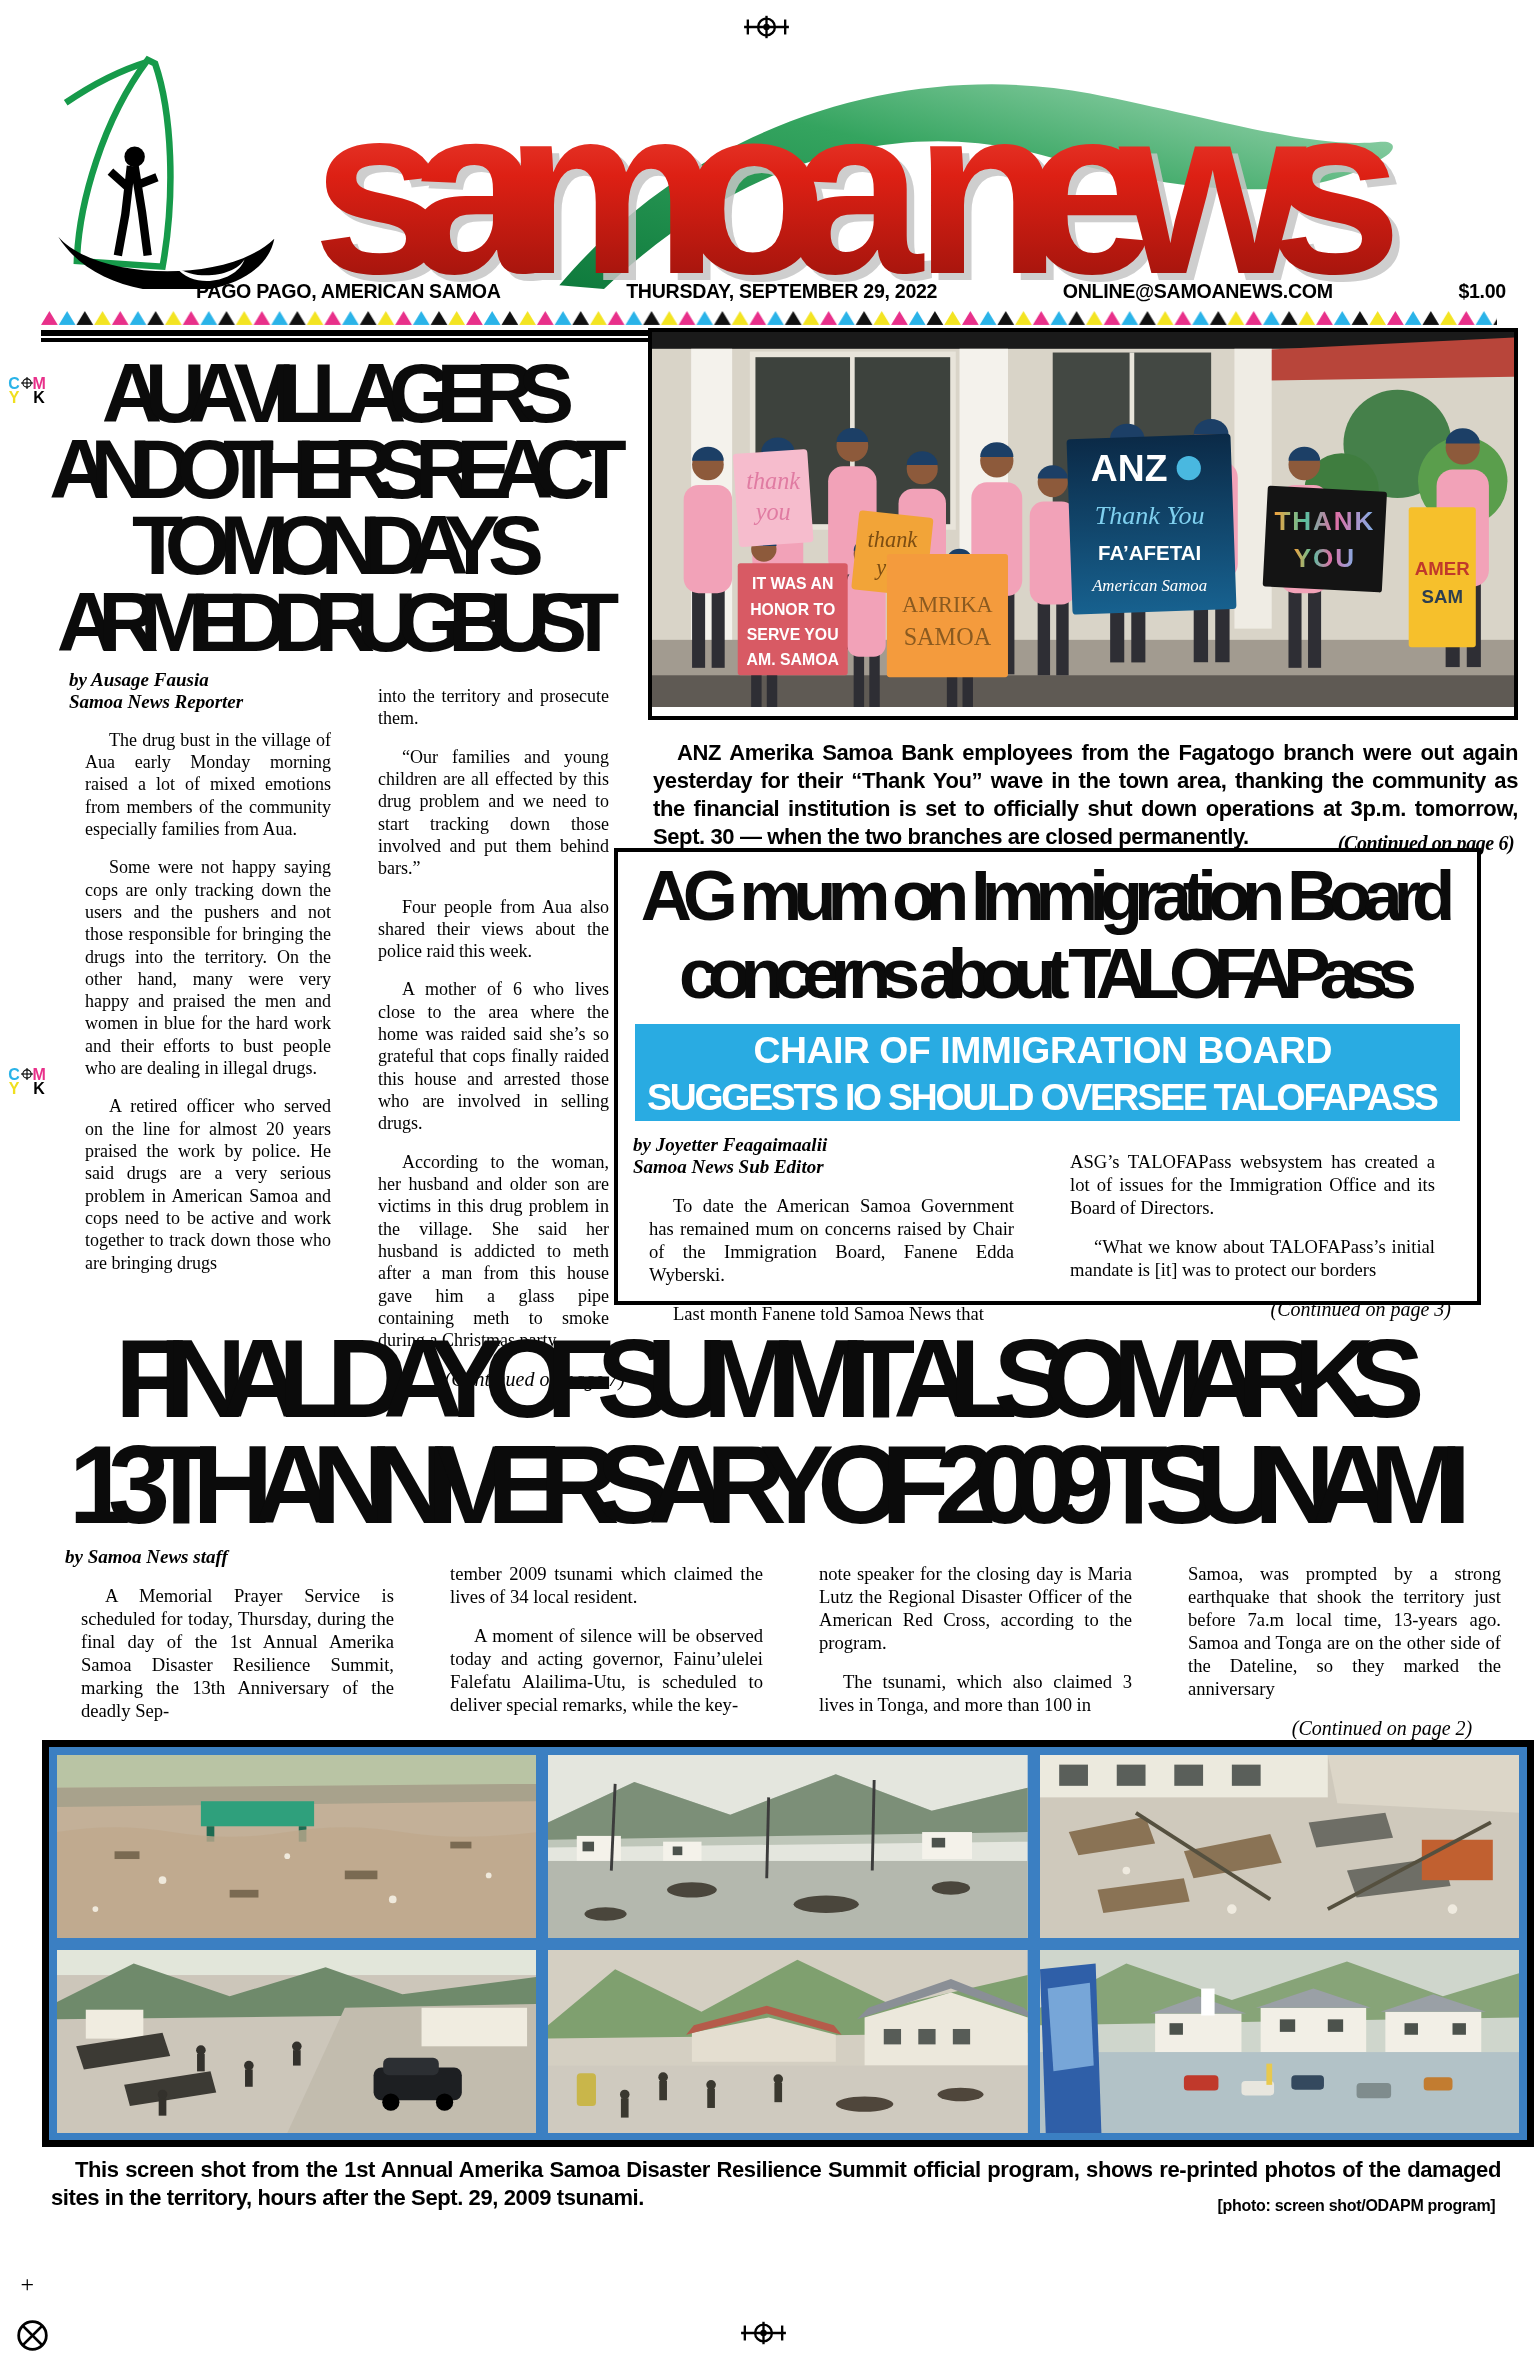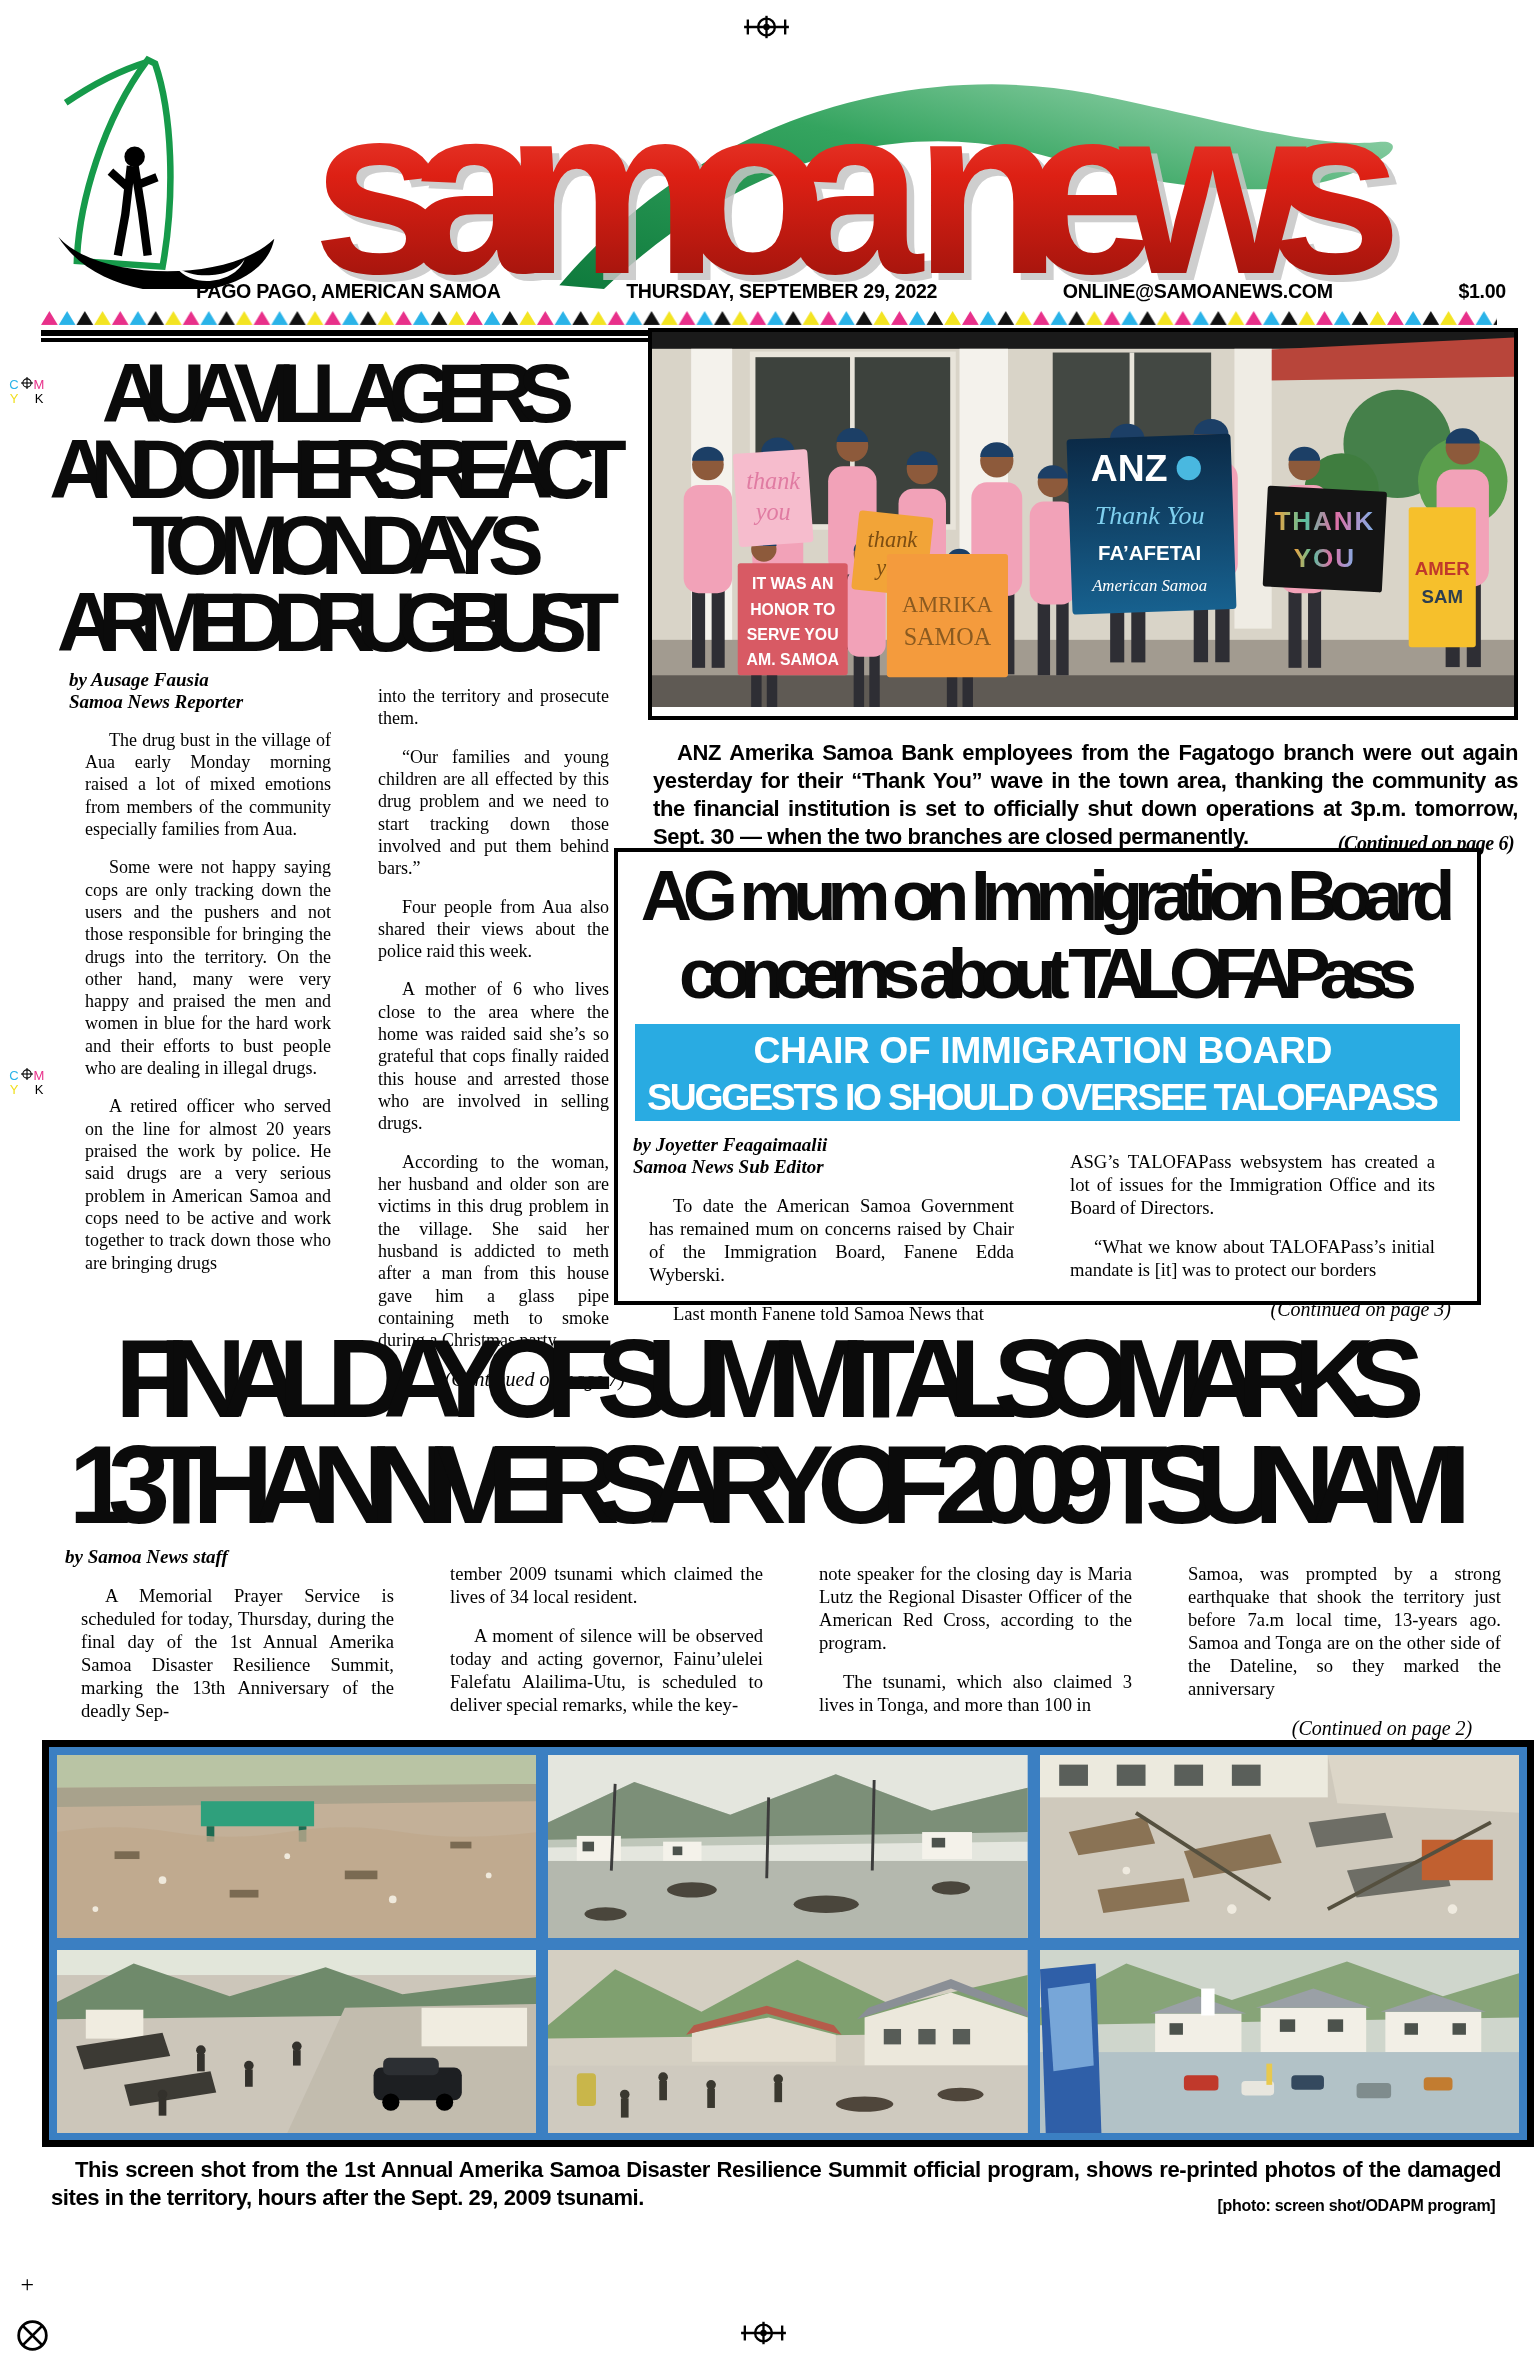--- a/index.html
+++ b/index.html
@@ -15,21 +15,21 @@
   .cap{font-family:"Liberation Sans",sans-serif;font-weight:bold;font-size:22px;line-height:1.28;
        letter-spacing:-0.4px;text-align:justify;margin-top:12px;}
   
   .dateline{display:flex;justify-content:space-between;align-items:baseline;
             font-weight:bold;font-size:19.6px;letter-spacing:-0.3px;}
   
   .hl{font-family:"Liberation Sans",sans-serif;font-weight:700;fill:#0b0b0b;letter-spacing:-2px;}
   .hlw{font-family:"Liberation Sans",sans-serif;font-weight:700;fill:#ffffff;letter-spacing:-1px;}
   .box{border:4.7px solid #000;background:#fff;}
   .mark{stroke:#000;fill:none;stroke-width:2.5;}
-  .cmyk{font-size:13px;font-weight:normal;line-height:14px;font-family:"Liberation Sans",sans-serif;}
+  .cmyk{font-size:16px;font-weight:bold;line-height:14px;font-family:"Liberation Sans",sans-serif;}
   .cmyk span{display:inline-block;width:13px;text-align:center;}
 </style>
 </head>
 <body>
 
 <div id="page">
 
   <svg class="abs" style="left:744px;top:13px;" width="45" height="28" viewBox="0 0 48 30">
     <line class="mark" x1="0" y1="15" x2="48" y2="15"></line>
     <line class="mark" x1="4" y1="7" x2="4" y2="23"></line>

